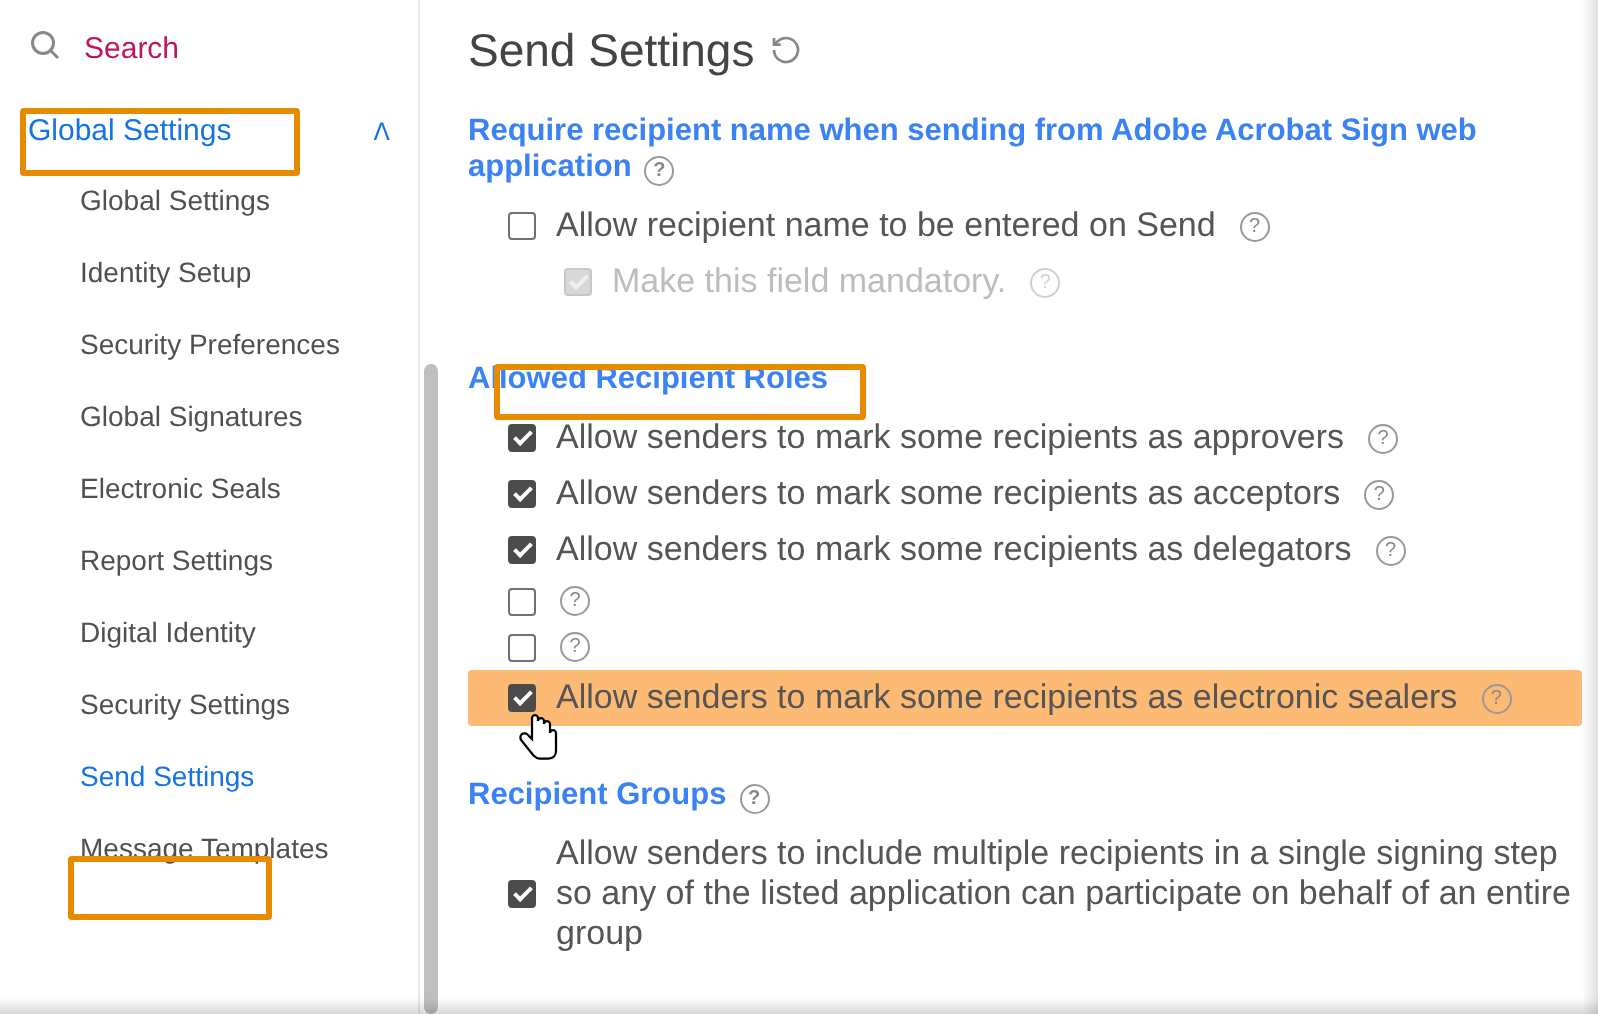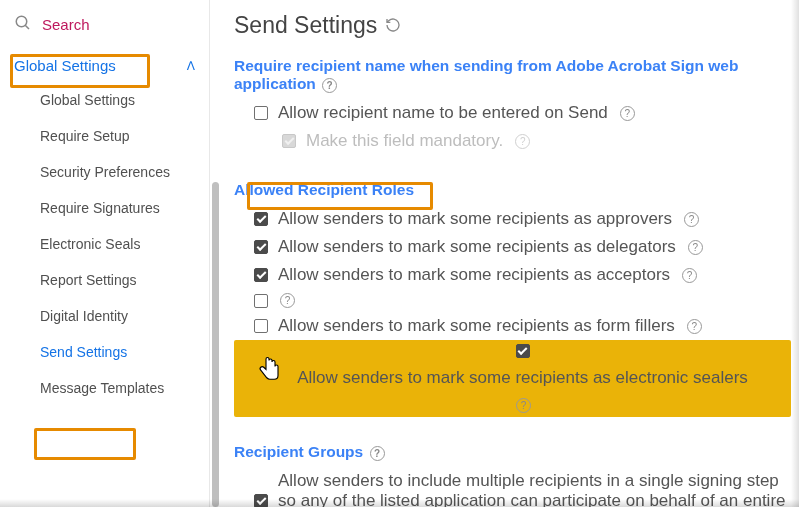--- a/index.html
+++ b/index.html
@@ -88,23 +88,22 @@
   .chk-row {
     display: flex;
     align-items: center;
     gap: 10px;
     padding: 4px 0 4px 20px;
     font-size: 17px;
     color: #555;
   }
   .chk-row.disabled { color: #bdbdbd; }
   .chk-row.highlight {
-    background: #eab308;
+    background: #fdba74;
     border-radius: 2px;
-    flex-direction: column;
   }
   .chk {
     width: 14px;
     height: 14px;
     border: 1.5px solid #707070;
     border-radius: 2px;
     display: inline-flex;
     align-items: center;
     justify-content: center;
     flex: none;
@@ -174,26 +173,27 @@
       </span>
       <span class="search-text">Search</span>
     </div>
 
     <div class="nav-parent">
       <span>Global Settings</span>
       <span class="chev">ᐱ</span>
     </div>
 
     <div class="nav-child"><span>Global Settings</span></div>
-    <div class="nav-child"><span>Require Setup</span></div>
+    <div class="nav-child"><span>Identity Setup</span></div>
     <div class="nav-child"><span>Security Preferences</span></div>
-    <div class="nav-child"><span>Require Signatures</span></div>
+    <div class="nav-child"><span>Global Signatures</span></div>
     <div class="nav-child"><span>Electronic Seals</span></div>
     <div class="nav-child"><span>Report Settings</span></div>
     <div class="nav-child"><span>Digital Identity</span></div>
+    <div class="nav-child"><span>Security Settings</span></div>
     <div class="nav-child active"><span>Send Settings</span></div>
     <div class="nav-child"><span>Message Templates</span></div>
   </div>
 
   <div class="main">
     <div class="main-scrollline"></div>
 
     <div class="page-title">
       <span>Send Settings</span>
       <span class="refresh-icon">
@@ -223,35 +223,34 @@
       <div class="section-heading">
         <span>Allowed Recipient Roles</span>
       </div>
       <div class="chk-row">
         <span class="chk checked"></span>
         <span>Allow senders to mark some recipients as approvers</span>
         <span class="help"></span>
       </div>
       <div class="chk-row">
         <span class="chk checked"></span>
+        <span>Allow senders to mark some recipients as acceptors</span>
+        <span class="help"></span>
+      </div>
+      <div class="chk-row">
+        <span class="chk checked"></span>
         <span>Allow senders to mark some recipients as delegators</span>
         <span class="help"></span>
       </div>
       <div class="chk-row">
-        <span class="chk checked"></span>
-        <span>Allow senders to mark some recipients as acceptors</span>
-        <span class="help"></span>
-      </div>
-      <div class="chk-row">
         <span class="chk"></span>
         <span class="help"></span>
       </div>
       <div class="chk-row">
         <span class="chk"></span>
-        <span>Allow senders to mark some recipients as form fillers</span>
         <span class="help"></span>
       </div>
       <div class="chk-row highlight">
         <span class="chk checked"></span>
         <span>Allow senders to mark some recipients as electronic sealers</span>
         <span class="help"></span>
       </div>
     </div>
 
     <div class="sect">

